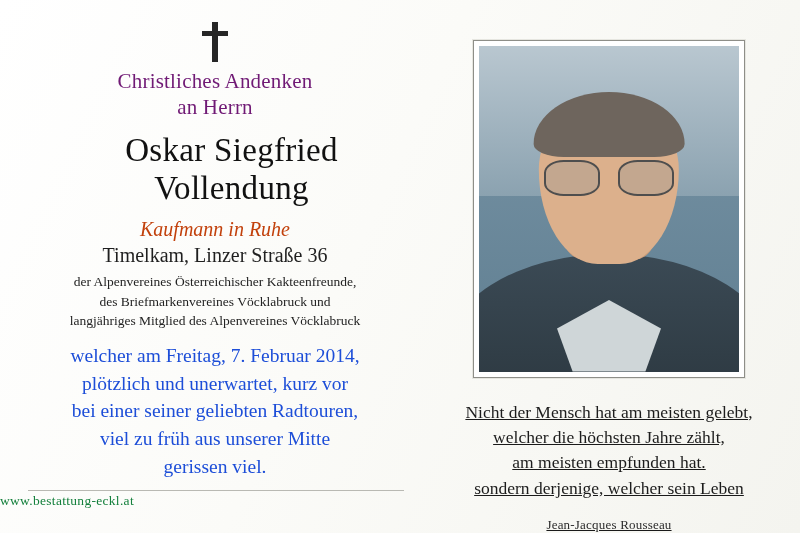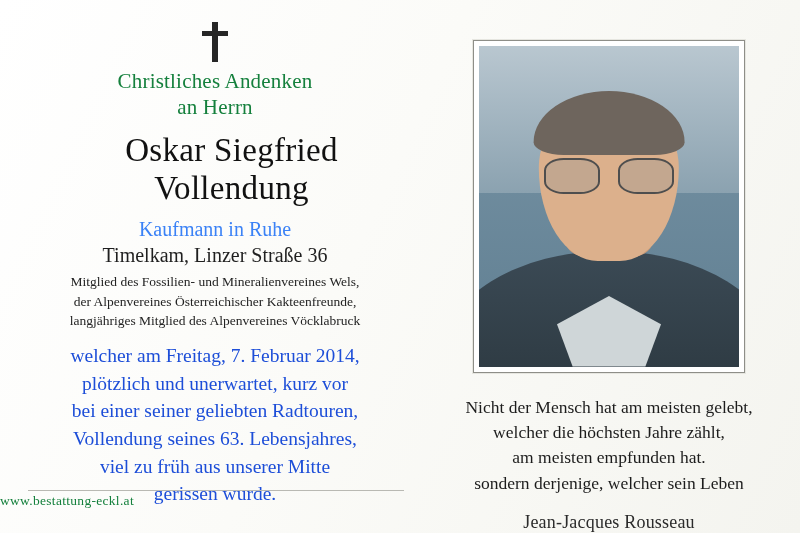--- a/index.html
+++ b/index.html
@@ -49,20 +49,21 @@
   .right-panel {
     position: relative;
     width: 370px;
     height: 533px;
     box-sizing: border-box;
     padding: 40px 22px 0 10px;
     display: flex;
     flex-direction: column;
     align-items: center;
     z-index: 2;
+    text-decoration: underline;
   }
 
   .cross {
     width: 34px;
     height: 40px;
     position: relative;
     margin-top: 8px;
     margin-bottom: 6px;
   }
   .cross .v {
@@ -79,21 +80,21 @@
     top: 9px;
     width: 26px;
     height: 5px;
     background: #262626;
   }
 
   .memorial-line {
     font-size: 21px;
     line-height: 1.25;
     text-align: center;
-    color: #15803d;
+    color: #701a75;
     letter-spacing: 0.2px;
   }
   .memorial-line.second {
     margin-bottom: 6px;
   }
 
   .deceased-name {
     font-size: 33px;
     line-height: 1.18;
     text-align: center;
@@ -101,21 +102,22 @@
     margin-top: 4px;
     margin-bottom: 8px;
     letter-spacing: 0.3px;
     margin-left: 33px;
   }
 
   .occupation {
     font-size: 20px;
     line-height: 1.3;
     text-align: center;
-    color: #3b82f6;
+    color: #c2410c;
+    font-style: italic;
   }
   .address {
     font-size: 20px;
     line-height: 1.3;
     text-align: center;
     color: #1f1f1f;
     margin-bottom: 4px;
   }
 
   .memberships {
@@ -242,21 +244,21 @@
   .quote {
     margin-top: 22px;
     font-size: 17.5px;
     line-height: 1.45;
     text-align: center;
     color: #1c1c1c;
     max-width: 330px;
   }
   .quote-author {
     margin-top: 16px;
-    font-size: 18px;
+    font-size: 13px;
     text-align: right;
     color: #2b2b2b;
     letter-spacing: 0.2px;
   }
 </style>
 </head>
 <body>
 
 <div class="card">
 
@@ -272,32 +274,31 @@
 
     <div class="deceased-name">
       <div>Oskar Siegfried</div>
       <div>Vollendung</div>
     </div>
 
     <div class="occupation">Kaufmann in Ruhe</div>
     <div class="address">Timelkam, Linzer Straße 36</div>
 
     <div class="memberships">
-      <div>Mitglied des Fossilien- und Mineralienvereines Wels,</div>
       <div>der Alpenvereines Österreichischer Kakteenfreunde,</div>
+      <div>des Briefmarkenvereines Vöcklabruck und</div>
       <div>langjähriges Mitglied des Alpenvereines Vöcklabruck</div>
     </div>
 
     <div class="circumstances">
       <div>welcher am Freitag, 7. Februar 2014,</div>
       <div>plötzlich und unerwartet, kurz vor</div>
       <div>bei einer seiner geliebten Radtouren,</div>
-      <div>Vollendung seines 63. Lebensjahres,</div>
       <div>viel zu früh aus unserer Mitte</div>
-      <div>gerissen wurde.</div>
+      <div>gerissen viel.</div>
     </div>
 
     <div class="footer-rule"></div>
     <div class="website">www.bestattung-eckl.at</div>
   </div>
 
   <div class="right-panel">
 
     <div class="photo-frame">
       <div class="photo">

